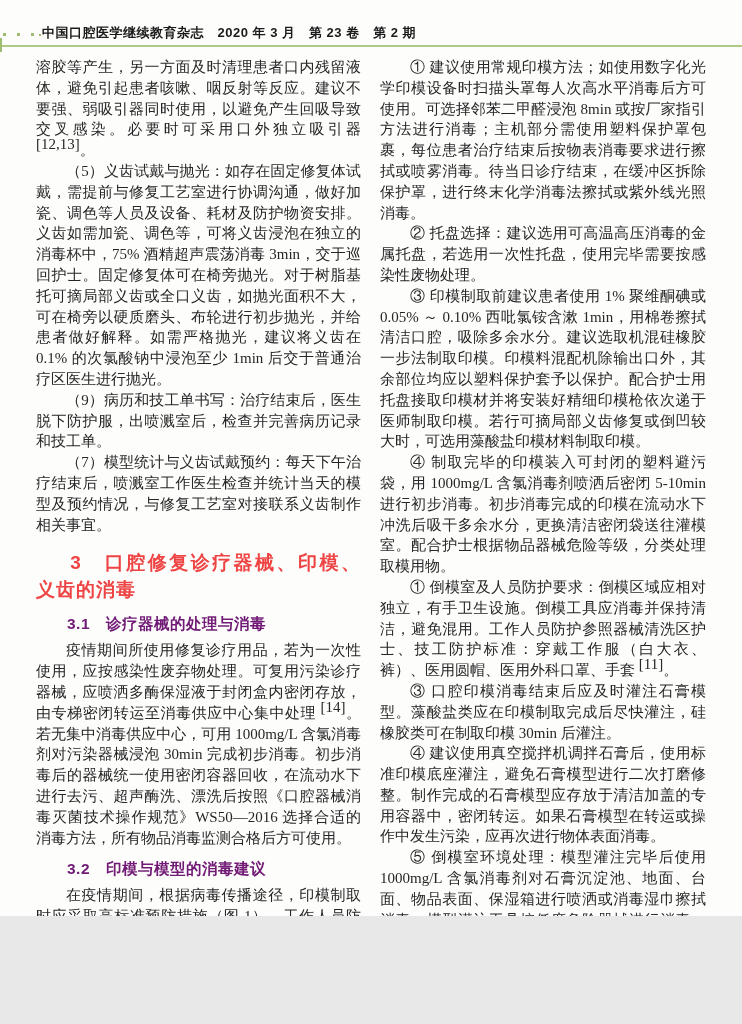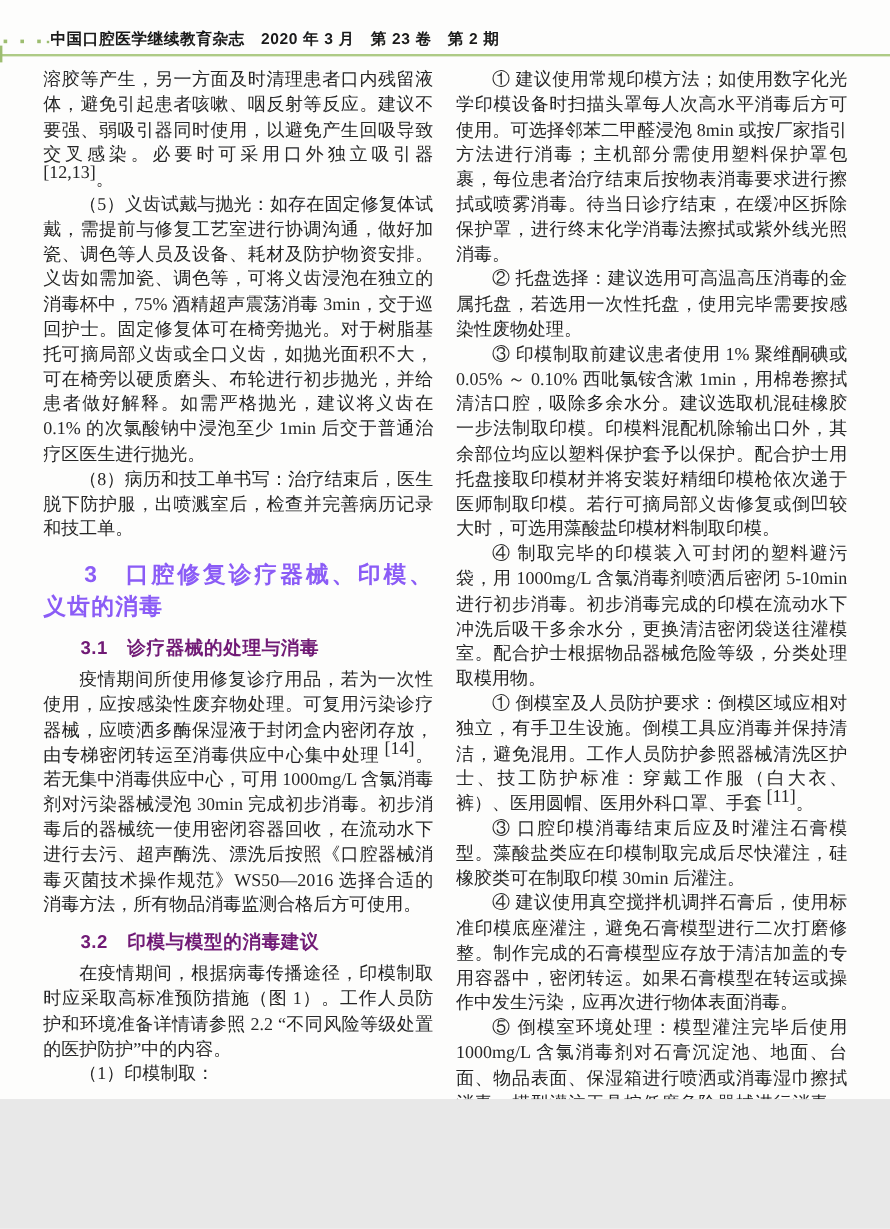--- a/index.html
+++ b/index.html
@@ -34,21 +34,21 @@
     text-align:justify;color:#262626;
   }
   .col-left{left:36px;width:325px;}
   .col-right{left:380px;width:326px;}
   .col p{margin:0;text-indent:2em;}
   .col p.noindent{text-indent:0;}
   sup{font-size:15px;line-height:0;}
   .section-h{
     font-family:"Liberation Sans","DejaVu Sans",sans-serif;
     font-weight:bold;font-size:19px;line-height:27px;
-    color:#8b5cf6;margin:14px 0 9px;text-indent:1.8em;
+    color:#ef4444;margin:14px 0 9px;text-indent:1.8em;
     letter-spacing:1px;
   }
   .sub-h{
     font-family:"Liberation Sans","DejaVu Sans",sans-serif;
     font-weight:bold;font-size:15.5px;line-height:21px;
     color:#701a75;margin:10px 0 6px;text-indent:2em;
     letter-spacing:.5px;
   }
   
   .page-number{
@@ -77,21 +77,22 @@
       <i></i>
       <i></i>
     </div>
   <div class="header-title">中国口腔医学继续教育杂志　2020 年 3 月　第 23 卷　第 2 期</div>
   <div class="header-rule"></div>
   <div class="header-tick"></div>
 
   <div class="col col-left">
     <p class="noindent"><span>溶胶等产生，另一方面及时清理患者口内残留液体，避免引起患者咳嗽、咽反射等反应。建议不要强、弱吸引器同时使用，以避免产生回吸导致交叉感染。必要时可采用口外独立吸引器 </span><sup>[12,13]</sup><span>。</span></p>
     <p>（5）义齿试戴与抛光：如存在固定修复体试戴，需提前与修复工艺室进行协调沟通，做好加瓷、调色等人员及设备、耗材及防护物资安排。义齿如需加瓷、调色等，可将义齿浸泡在独立的消毒杯中，75% 酒精超声震荡消毒 3min，交于巡回护士。固定修复体可在椅旁抛光。对于树脂基托可摘局部义齿或全口义齿，如抛光面积不大，可在椅旁以硬质磨头、布轮进行初步抛光，并给患者做好解释。如需严格抛光，建议将义齿在 0.1% 的次氯酸钠中浸泡至少 1min 后交于普通治疗区医生进行抛光。</p>
-    <p>（8）病历和技工单书写：治疗结束后，医生脱下防护服，出喷溅室后，检查并完善病历记录和技工单。</p>
+    <p>（9）病历和技工单书写：治疗结束后，医生脱下防护服，出喷溅室后，检查并完善病历记录和技工单。</p>
+    <p>（7）模型统计与义齿试戴预约：每天下午治疗结束后，喷溅室工作医生检查并统计当天的模型及预约情况，与修复工艺室对接联系义齿制作相关事宜。</p>
     <div class="section-h">3　口腔修复诊疗器械、印模、义齿的消毒</div>
     <div class="sub-h">3.1　诊疗器械的处理与消毒</div>
     <p><span>疫情期间所使用修复诊疗用品，若为一次性使用，应按感染性废弃物处理。可复用污染诊疗器械，应喷洒多酶保湿液于封闭盒内密闭存放，由专梯密闭转运至消毒供应中心集中处理 </span><sup>[14]</sup><span>。若无集中消毒供应中心，可用 1000mg/L 含氯消毒剂对污染器械浸泡 30min 完成初步消毒。初步消毒后的器械统一使用密闭容器回收，在流动水下进行去污、超声酶洗、漂洗后按照《口腔器械消毒灭菌技术操作规范》WS50—2016 选择合适的消毒方法，所有物品消毒监测合格后方可使用。</span></p>
     <div class="sub-h">3.2　印模与模型的消毒建议</div>
     <p>在疫情期间，根据病毒传播途径，印模制取时应采取高标准预防措施（图 1）。工作人员防护和环境准备详情请参照 2.2 “不同风险等级处置的医护防护”中的内容。</p>
     <p>（1）印模制取：</p>
   </div>
 
   <div class="col col-right">
     <p>① 建议使用常规印模方法；如使用数字化光学印模设备时扫描头罩每人次高水平消毒后方可使用。可选择邻苯二甲醛浸泡 8min 或按厂家指引方法进行消毒；主机部分需使用塑料保护罩包裹，每位患者治疗结束后按物表消毒要求进行擦拭或喷雾消毒。待当日诊疗结束，在缓冲区拆除保护罩，进行终末化学消毒法擦拭或紫外线光照消毒。</p>

